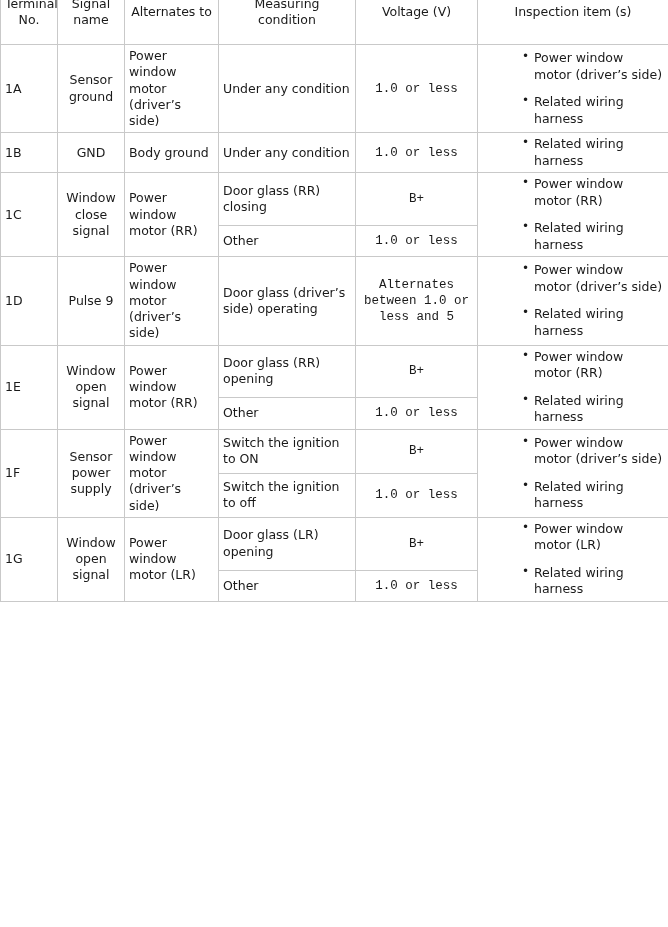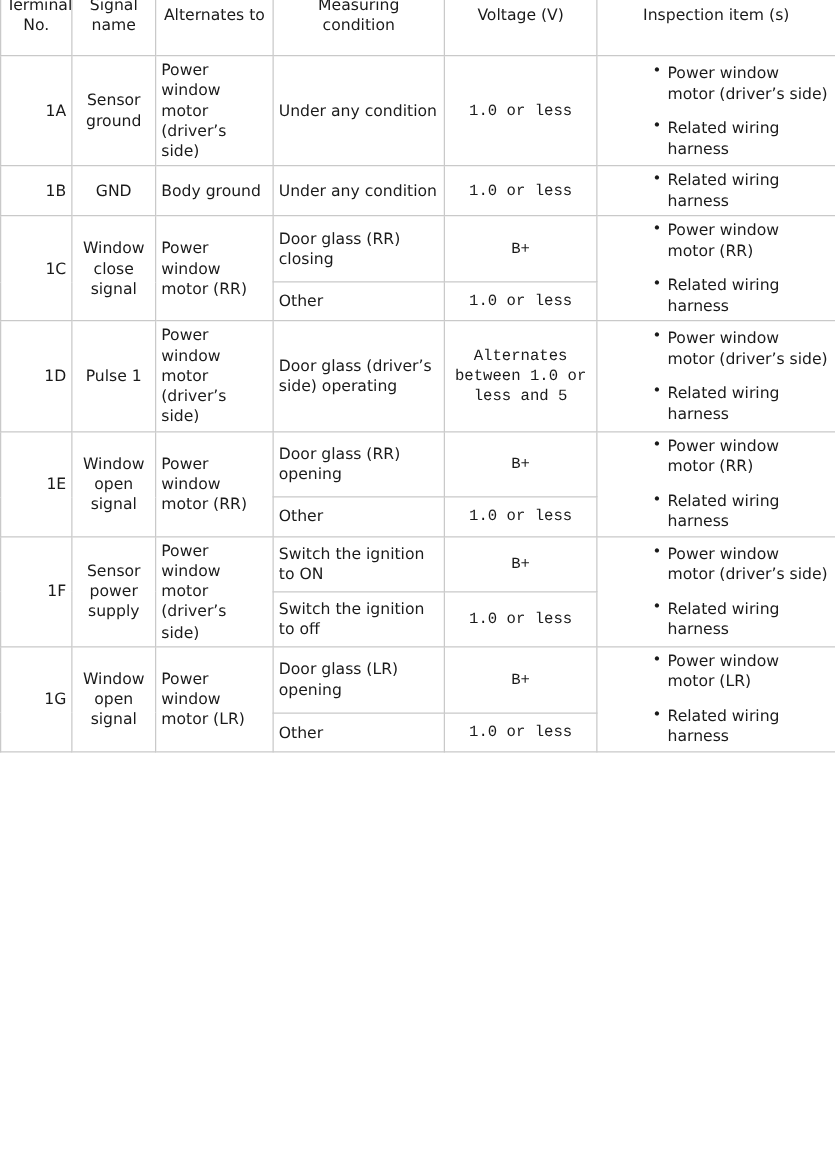--- a/index.html
+++ b/index.html
@@ -57,21 +57,21 @@
   thead th {
     text-align: center;
     vertical-align: bottom;
     height: 58px;
     padding-bottom: 6px;
     font-size: 12.5px;
   }
   .hdr-line { display: block; }
 
   
-  td.terminal   { text-align: right; }
+  td.terminal   { text-align: left; }
   td.name       { text-align: center;  }
   td.connected  { text-align: left;  }
   td.condition  { text-align: left; border-radius: 12px;  }
   td.voltage    { text-align: center; font-family: Liberation Mono, monospace; }
   td.inspection { text-align: left; vertical-align: middle; }
 
   
   td.sub-top    { border-bottom: 1px solid #dcdcdc; }
   td.sub-bottom { border-top: none; margin-top: 31px; }
 
@@ -175,21 +175,21 @@
                 <li>Related wiring harness</li>
               </ul>
             </td>
           </tr>
           <tr>
             <td class="condition sub-bottom">Other</td>
             <td class="voltage sub-bottom">1.0 or less</td>
           </tr>
           <tr>
             <td class="terminal" rowspan="1">1D</td>
-            <td class="name" rowspan="1">Pulse 1</td>
+            <td class="name" rowspan="1">Pulse 9</td>
             <td class="connected" rowspan="1">Power window motor (driver’s side)</td>
             <td class="condition">Door glass (driver’s side) operating</td>
             <td class="voltage">Alternates between 1.0 or less and 5</td>
             <td class="inspection" rowspan="1">
               <ul class="items">
                 <li>Power window motor (driver’s side)</li>
                 <li>Related wiring harness</li>
               </ul>
             </td>
           </tr>

